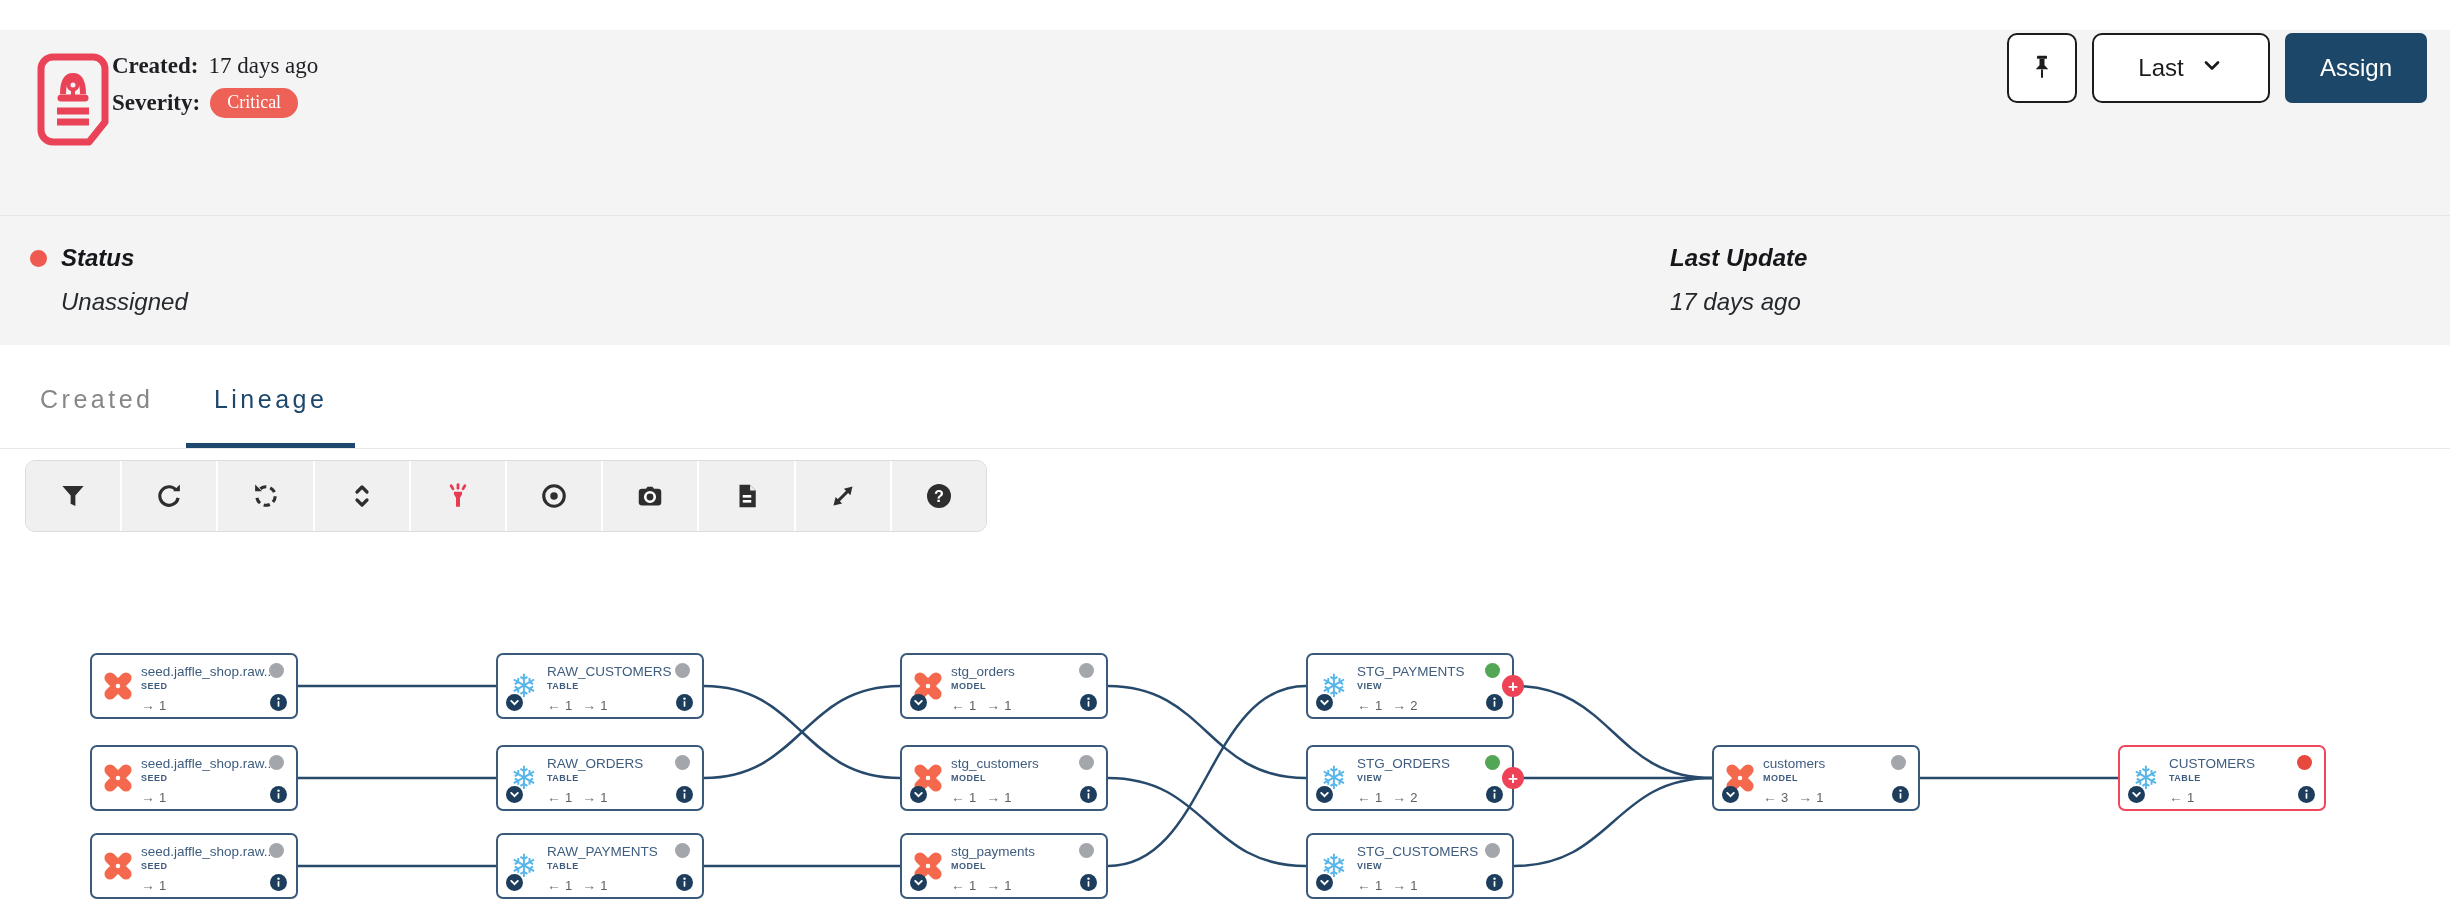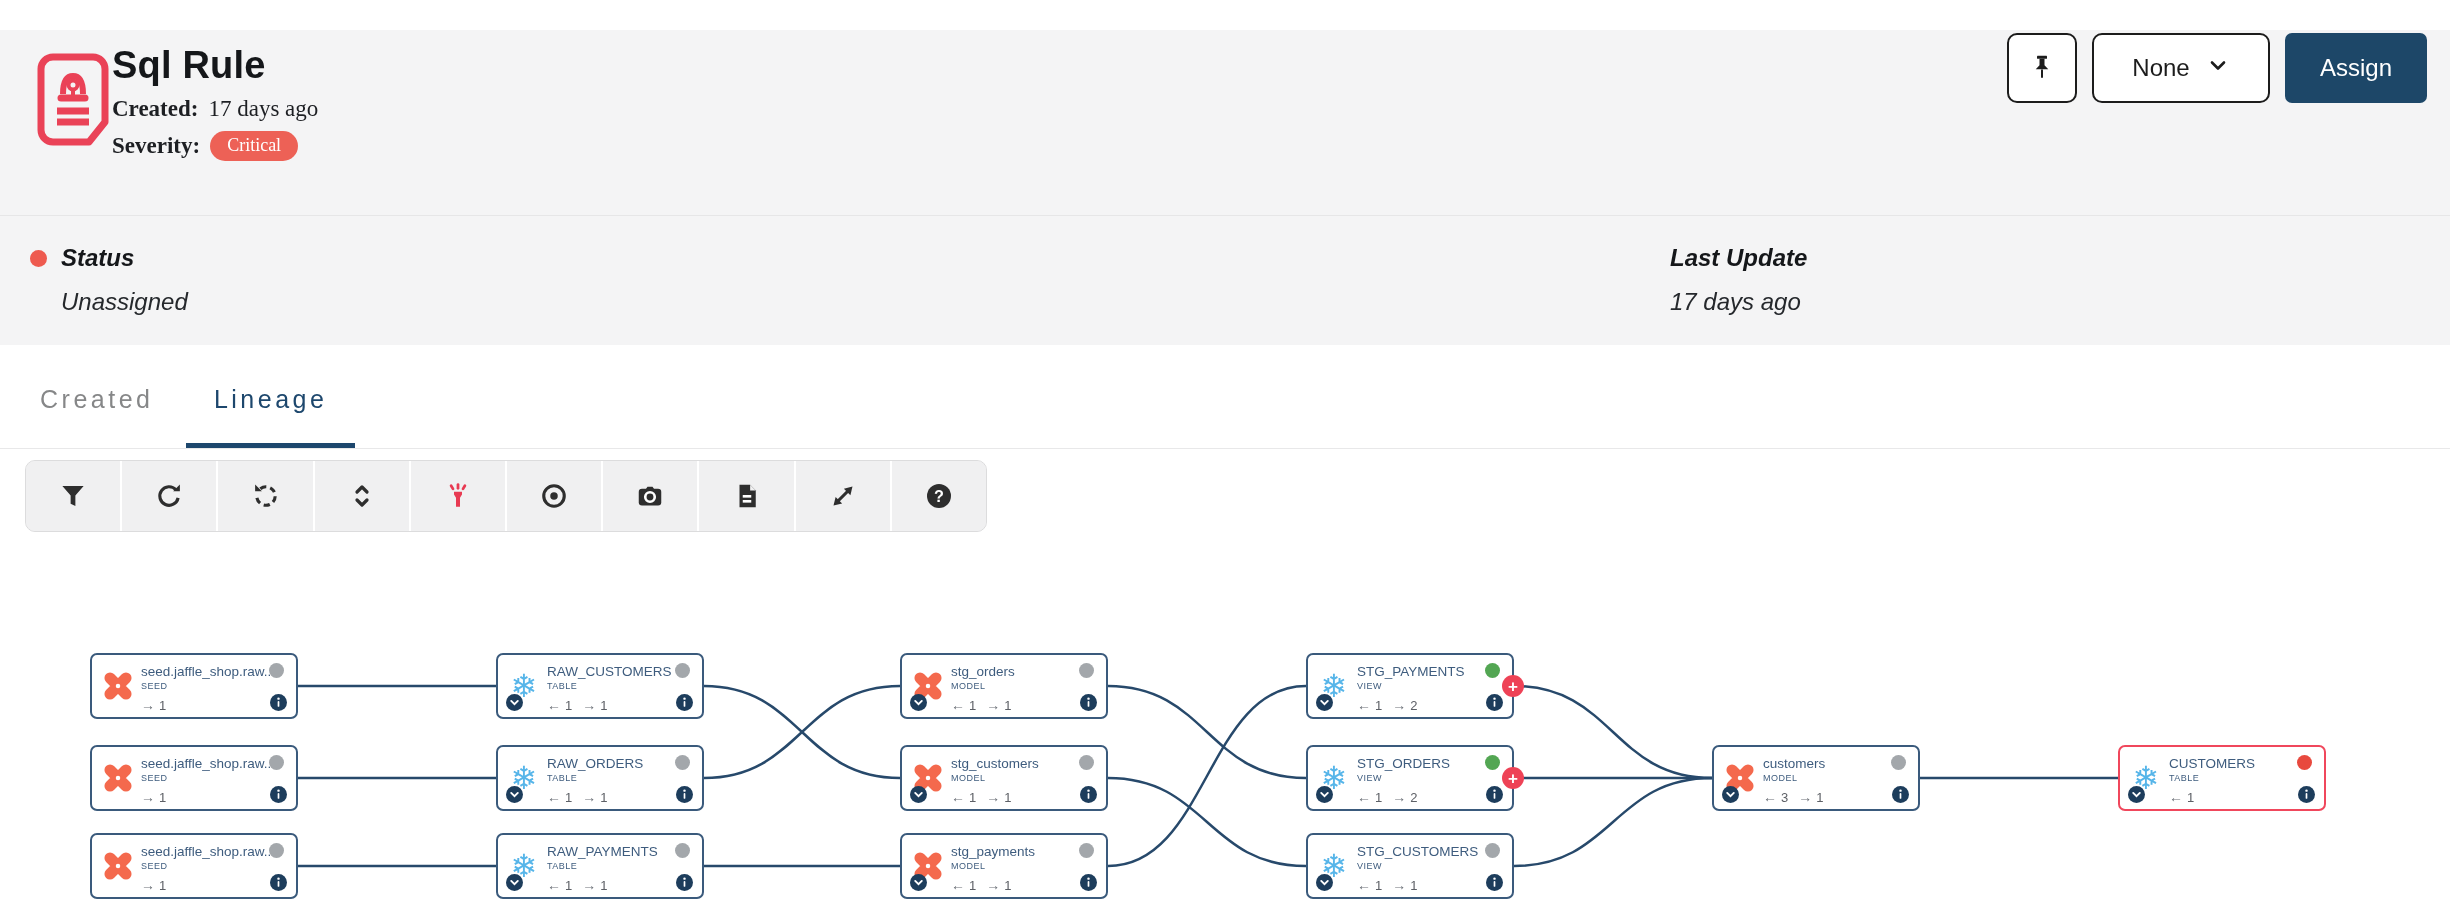--- a/index.html
+++ b/index.html
@@ -57,21 +57,21 @@
   .graph-layer svg.edges { position:absolute; left:0; top:0; }
   .node { position:absolute; width:208px; height:66px; background:#fff;
           border:2px solid var(--nodeBorder); border-radius:7px; pointer-events:auto; cursor:pointer; }
   .node.selected { border-color:#f0475c; }
   .n-icon { position:absolute; left:9px; top:14px; width:34px; height:34px;
             display:flex; align-items:center; justify-content:center; }
   .n-icon svg { width:34px; height:34px; }
   .n-icon .sf { font-size:32px; line-height:32px; color:var(--snowflakeBlue); }
   .n-title { position:absolute; left:49px; top:9px; width:130px; font-size:13.5px; color:#3e5c7e;
              white-space:nowrap; overflow:hidden; }
-  .n-sub { position:absolute; left:49px; top:26px; font-size:9px; font-weight:400;
+  .n-sub { position:absolute; left:49px; top:26px; font-size:9px; font-weight:700;
            letter-spacing:.5px; color:#3e5c7e; }
   .n-counts { position:absolute; left:49px; top:42px; font-size:13px; color:#5d6066;
               display:flex; align-items:center; gap:4px; }
   .n-counts .arr { font-weight:700; color:#6b7077; font-size:14px; }
   .n-counts .cnt { margin-right:6px; }
   .n-dot { position:absolute; right:12px; top:8px; width:15px; height:15px; border-radius:50%; }
   .n-dot.gray { background:var(--grayDot); }
   .n-dot.green { background:var(--green); }
   .n-dot.red { background:#e8493e; }
   .n-chevron { position:absolute; left:8px; bottom:6px; width:17px; height:17px; }
@@ -91,42 +91,41 @@
       <svg width="74" height="96" viewBox="0 0 74 96" fill="none">
         <path d="M17 5h40a12 12 0 0 1 12 12v53L53 90H17A12 12 0 0 1 5 78V17A12 12 0 0 1 17 5Z" stroke="#ea4257" stroke-width="7" stroke-linejoin="round"></path>
         <path d="M27 42c0-11 3-18 10-18s10 7 10 18" stroke="#ea4257" stroke-width="6"></path>
         <circle cx="37" cy="33" r="4.5" stroke="#ea4257" stroke-width="4"></circle>
         <path d="M37 37v9" stroke="#ea4257" stroke-width="4"></path>
         <path d="M25 46h24" stroke="#ea4257" stroke-width="7" stroke-linecap="round"></path>
         <path d="M21 59h32M21 70h32" stroke="#ea4257" stroke-width="7"></path>
       </svg>
     </span>
     <div class="title-block">
-      <div class="rule-title">Sql Rule</div>
       <div class="meta-line">
         <b>Created:</b>
         <span>17 days ago</span>
       </div>
       <div class="meta-line">
         <b>Severity:</b>
         <span class="badge">Critical</span>
       </div>
     </div>
     <div class="actions">
       <button class="icon-btn">
         <span>
           <svg width="30" height="30" viewBox="0 0 24 24" fill="#1c1c1c">
             <rect x="8" y="3" width="8" height="2.4" rx="0.5"></rect>
             <path d="M10 5.4h4v5.2l3 3.2H7l3-3.2z"></path>
             <rect x="11.2" y="13.8" width="1.6" height="7" rx="0.8"></rect>
           </svg>
         </span>
       </button>
       <button class="close-btn">
-        <span>None</span>
+        <span>Last</span>
         <span>
           <svg width="24" height="24" viewBox="0 0 24 24" fill="none">
             <path d="M6 9.5l6 6 6-6" stroke="#1c1c1c" stroke-width="2.6" stroke-linecap="round" stroke-linejoin="round"></path>
           </svg>
         </span>
       </button>
       <button class="assign-btn">Assign</button>
     </div>
   </div>
   <div class="panel-divider"></div>

